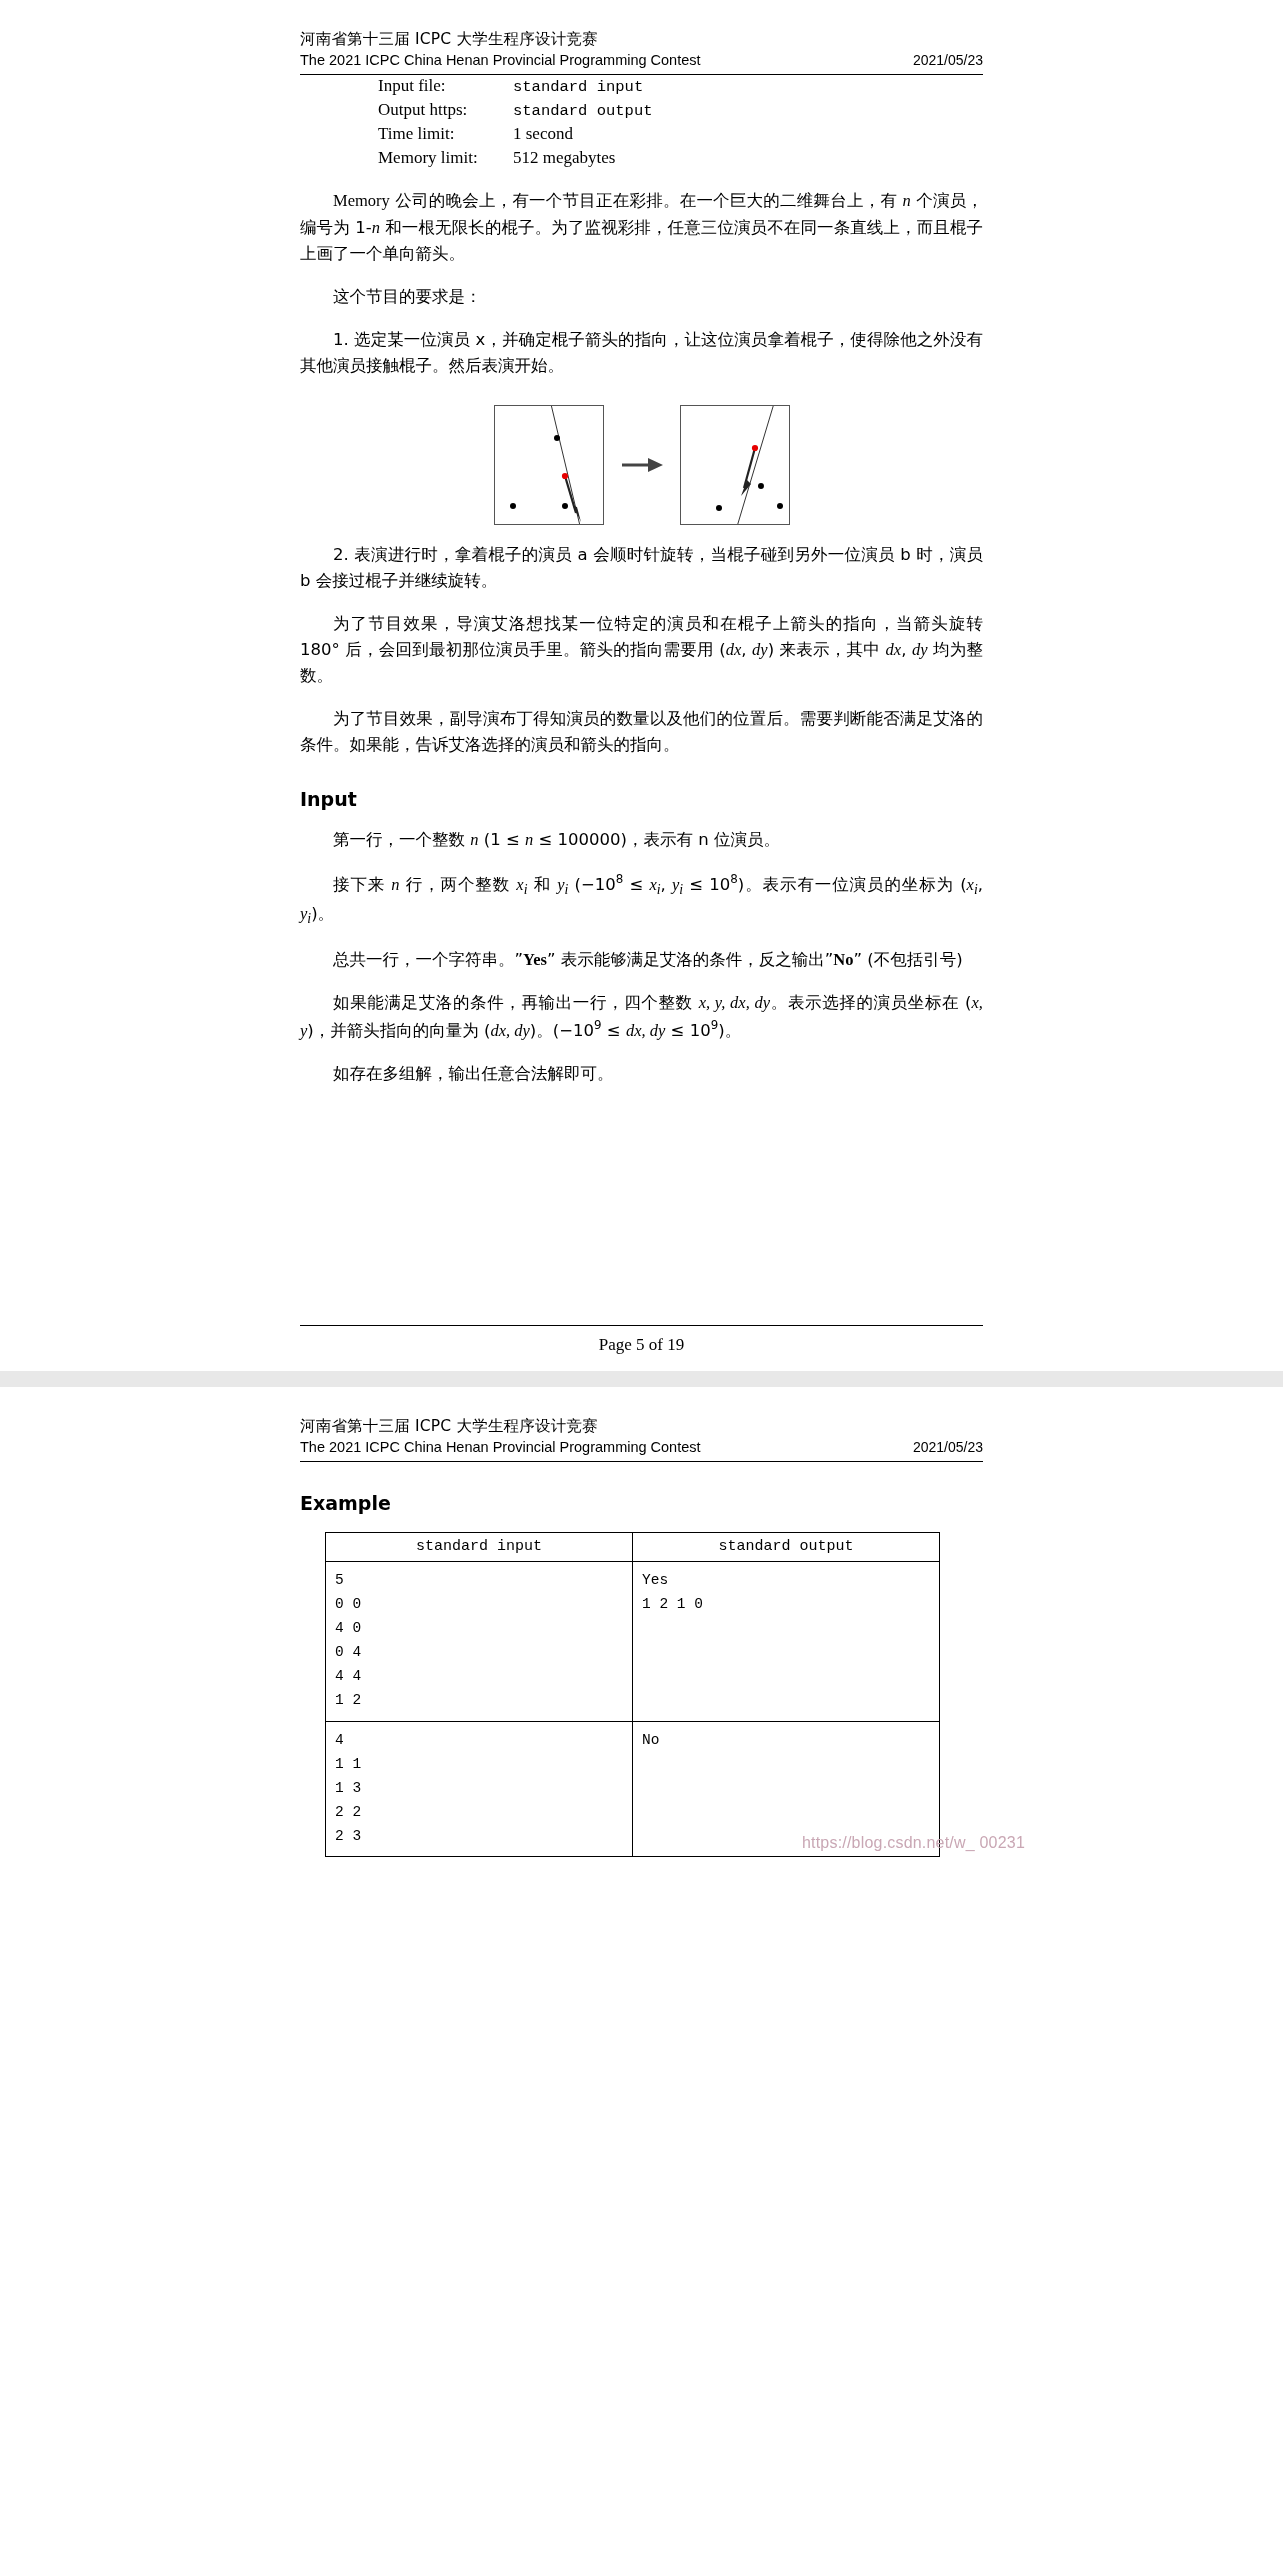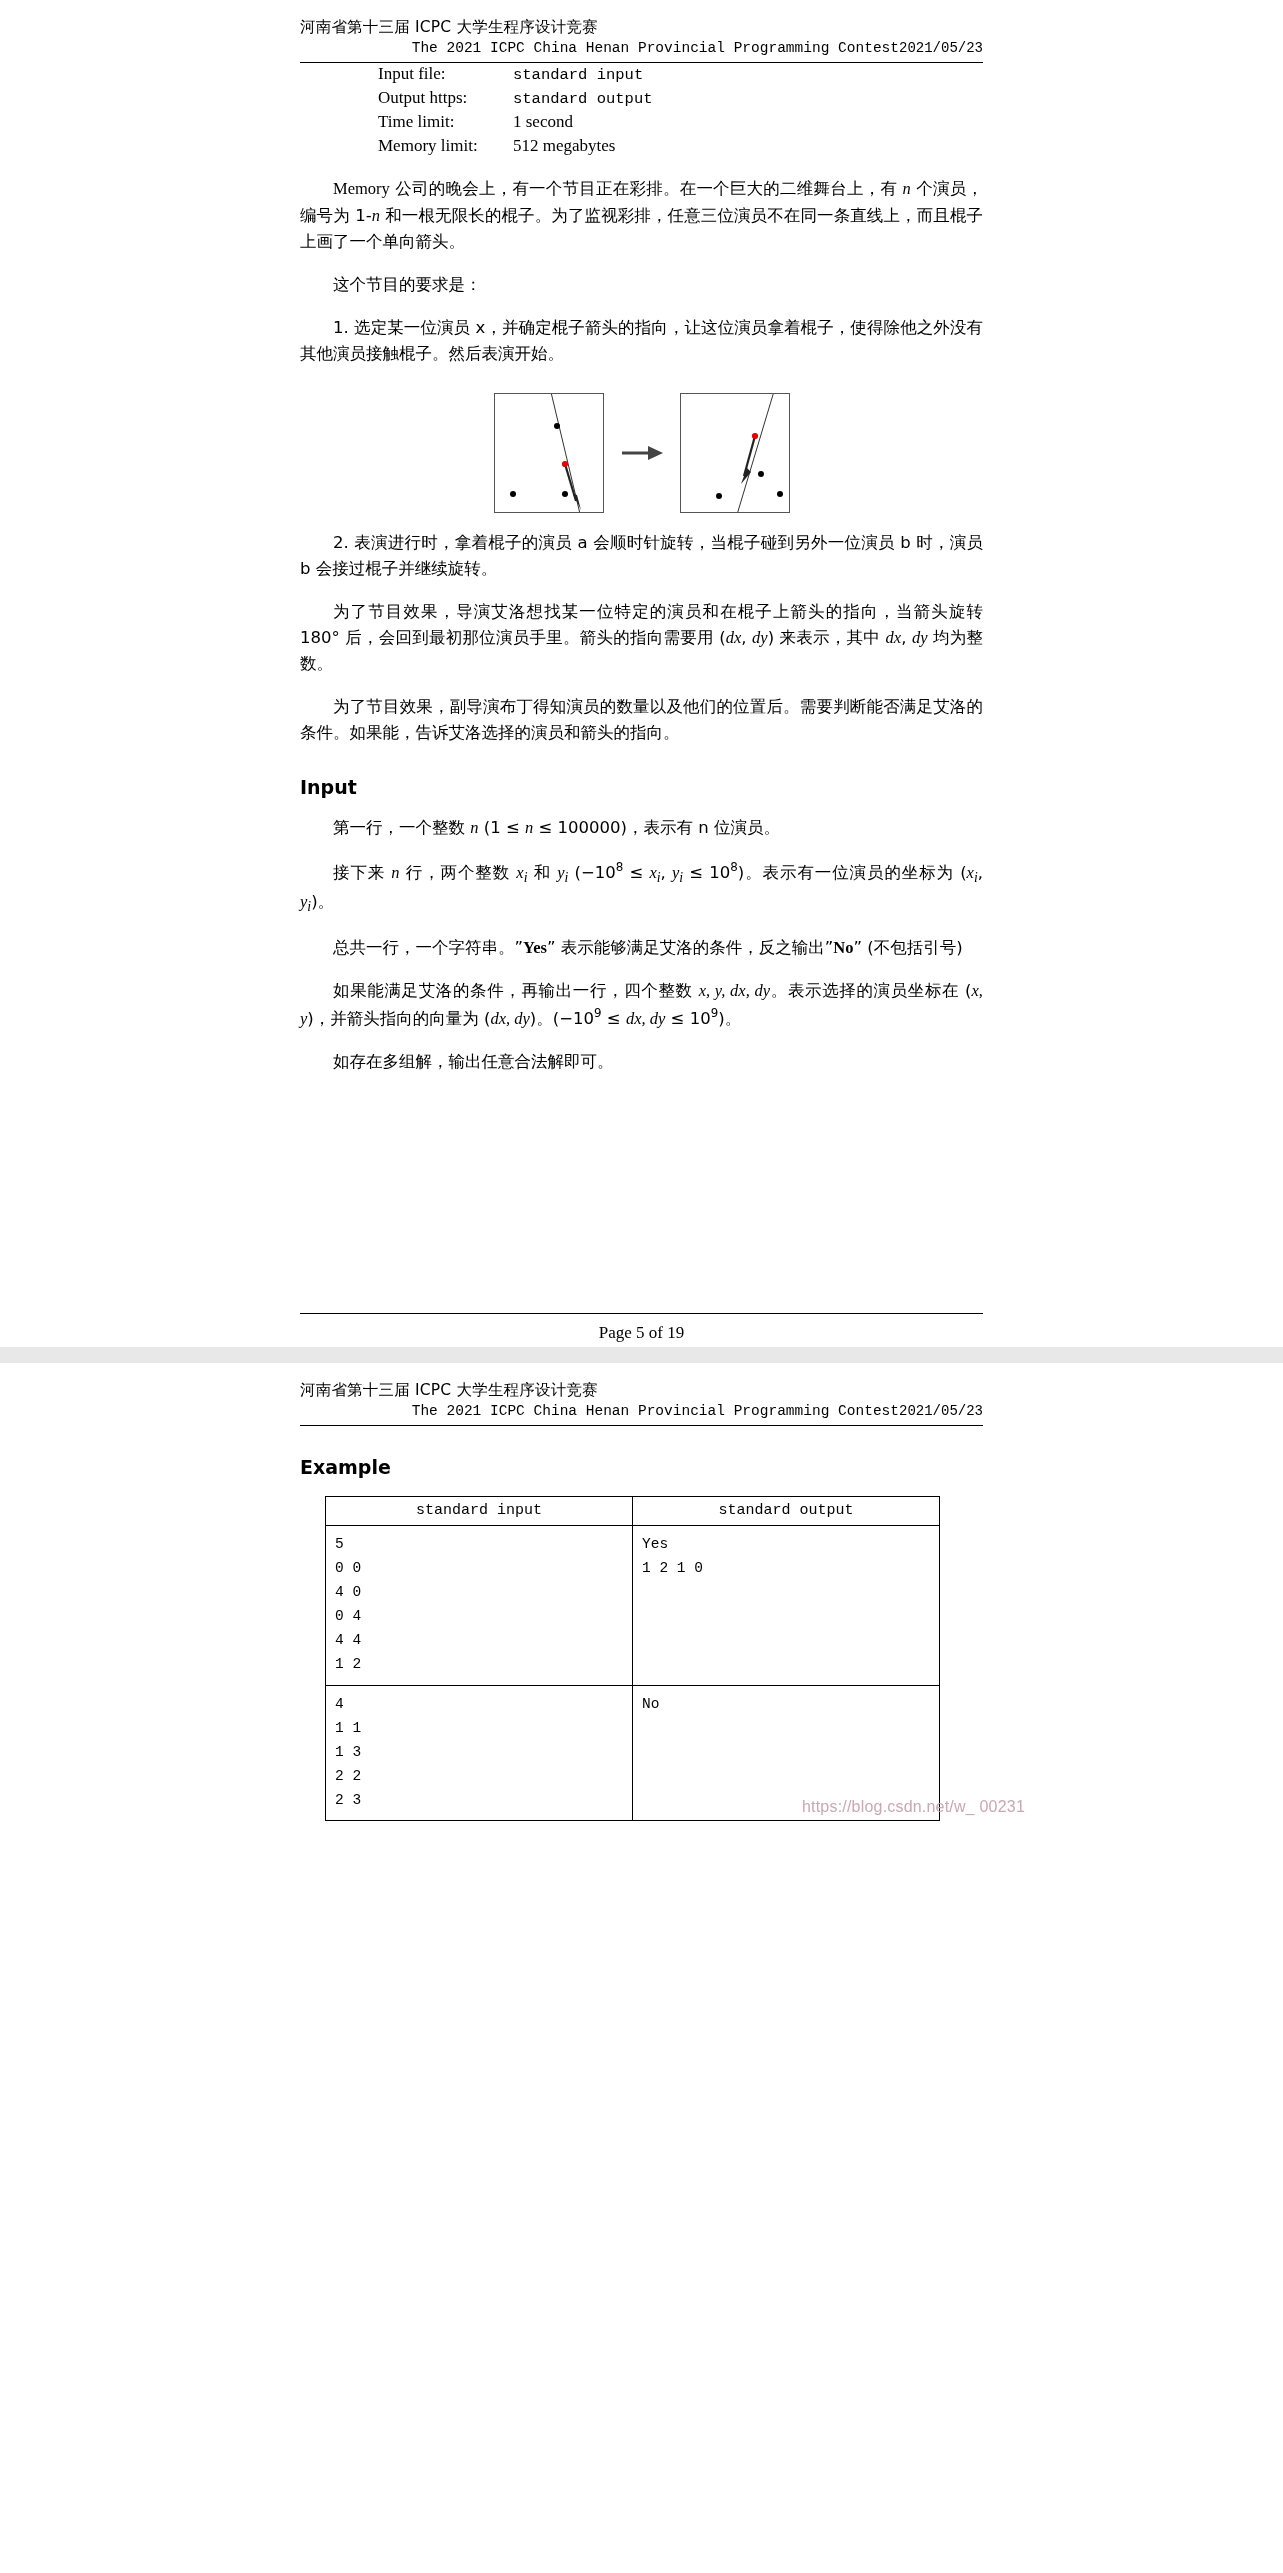--- a/index.html
+++ b/index.html
@@ -7,21 +7,21 @@
     padding: 0;
     background: #ffffff;
   }
   body {
     width: 1283px;
     font-family: "Liberation Serif", "DejaVu Serif", serif;
     color: #000000;
   }
   .page {
     width: 783px;
-    margin: 4px auto;
+    margin: 16px auto;
     position: relative;
     background: #ffffff;
     padding: 0;
     box-sizing: border-box;
   }
   .page-inner {
     padding: 0 50px 0 50px;
   }
 
   
@@ -30,23 +30,23 @@
   }
   .runhead-cn {
     font-family: "DejaVu Sans", "Liberation Sans", sans-serif;
     font-size: 15.5px;
     letter-spacing: .2px;
     line-height: 1.35;
     white-space: nowrap;
   }
   .runhead-row {
     display: flex;
-    justify-content: flex-end;
+    justify-content: space-between;
     align-items: baseline;
-    font-family: Liberation Mono, monospace;
+    font-family: Liberation Sans, sans-serif;
     font-size: 14.5px;
     line-height: 1.35;
     margin-top: 1px;
   }
   .runhead-en { white-space: nowrap; }
   .runhead-date { white-space: nowrap; font-size: 14px; }
   .rule {
     border: 0;
     border-top: 1.6px solid #000;
     margin: 4px 0 0 0;

